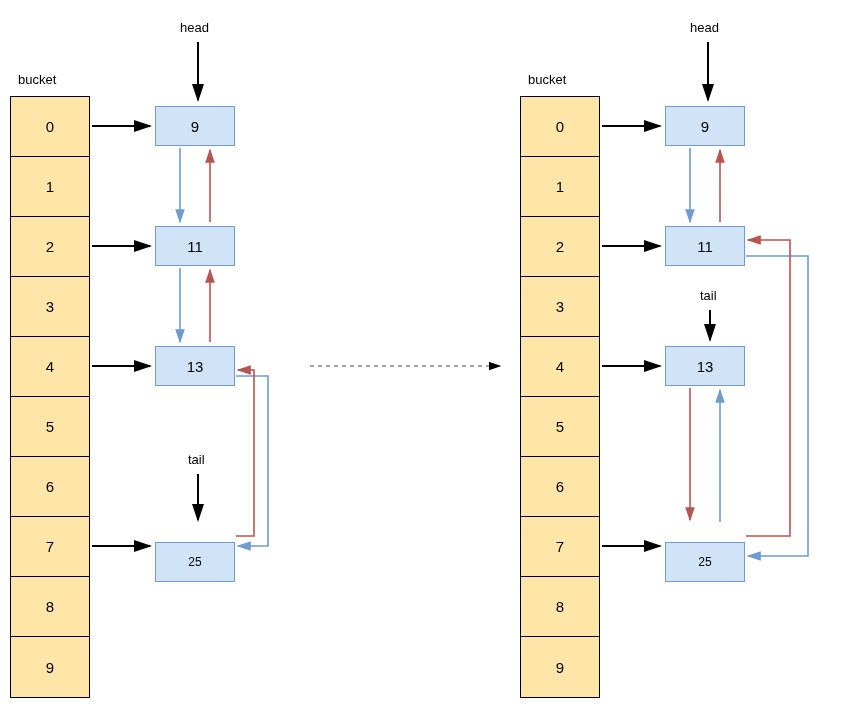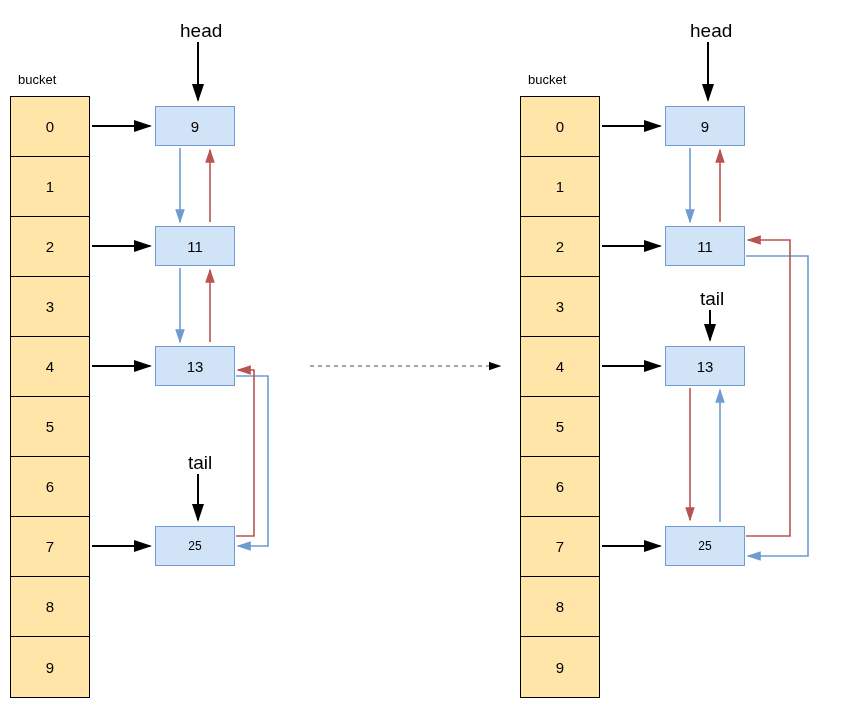--- a/index.html
+++ b/index.html
@@ -8,21 +8,21 @@
     font-family: Arial, Helvetica, sans-serif;
     background: #ffffff;
   }
   #canvas {
     position: relative;
     width: 859px;
     height: 713px;
   }
   .label {
     position: absolute;
-    font-size: 19px;
+    font-size: 13px;
     color: #000;
   }
   .bucket-label {
     position: absolute;
     font-size: 13px;
     color: #000;
   }
   .bucket-col {
     position: absolute;
     width: 80px;
@@ -45,21 +45,21 @@
     width: 80px;
     height: 40px;
     background: #d0e3f7;
     border: 1.5px solid #6f9bd1;
     display: flex;
     align-items: center;
     justify-content: center;
     font-size: 15px;
     box-sizing: border-box;
   }
-  .node.small-text { font-size: 12px; }
+  .node.small-text { font-size: 12px; margin-top: 16px; }
   svg.arrows {
     position: absolute;
     top: 0;
     left: 0;
     pointer-events: none;
   }
 </style>
 </head>
 <body>
 

